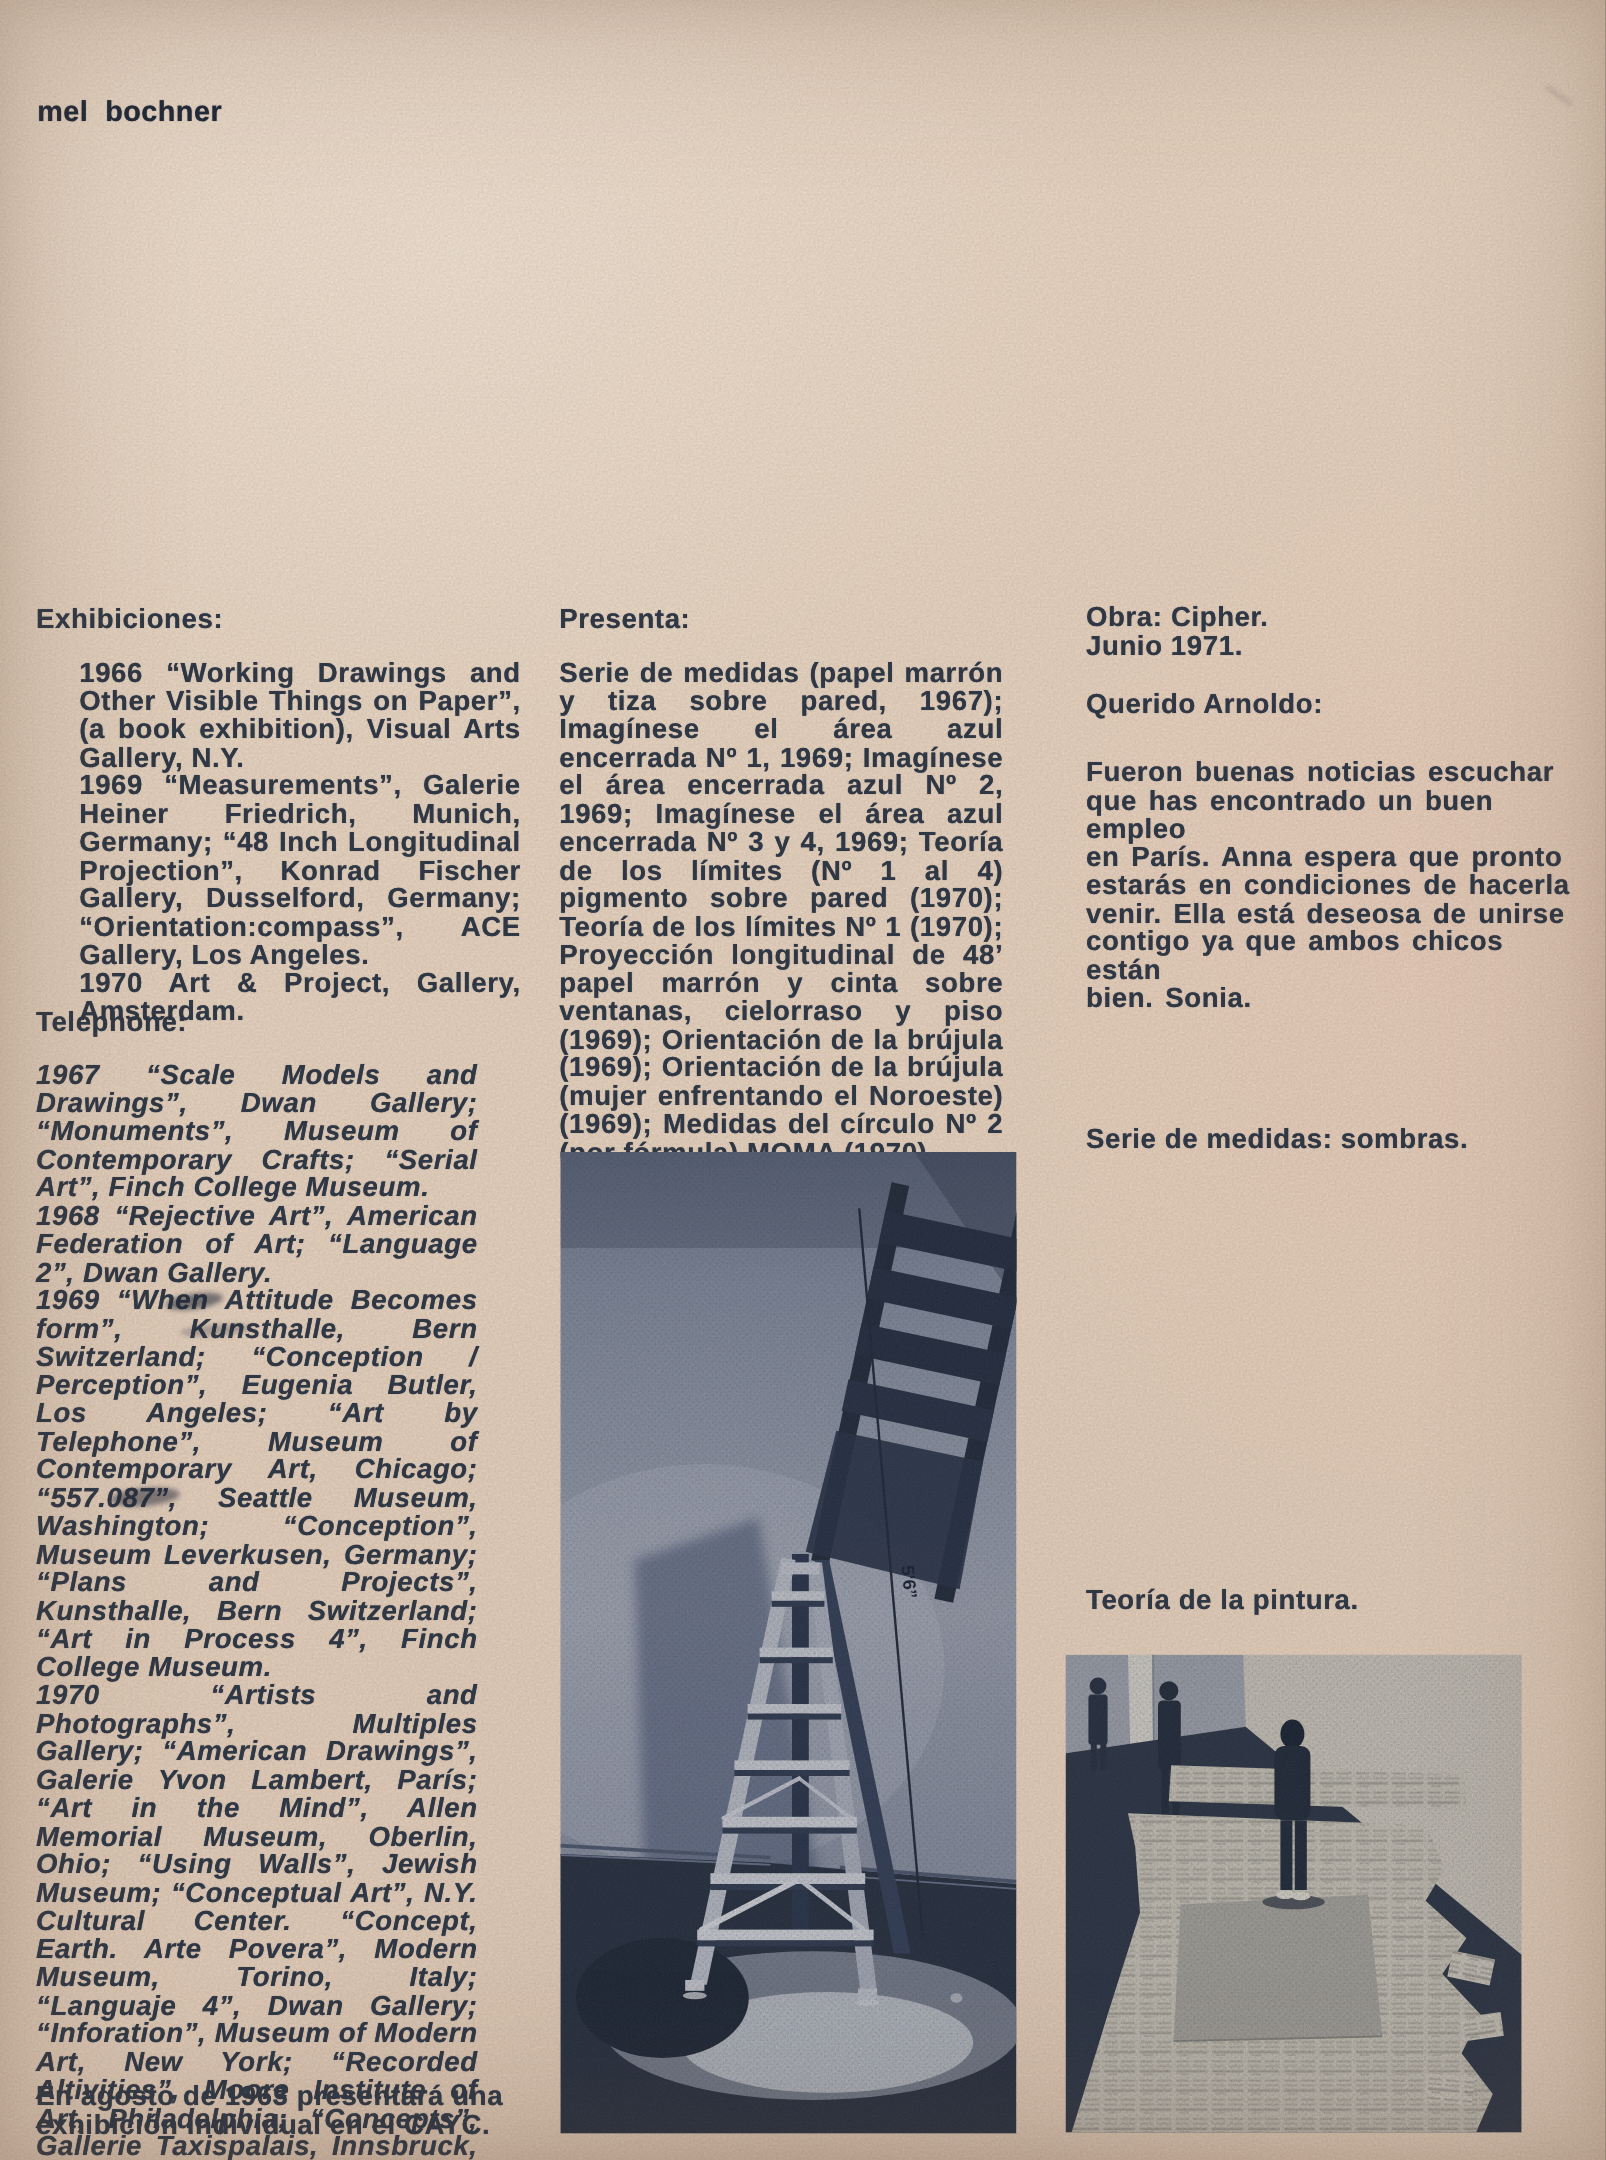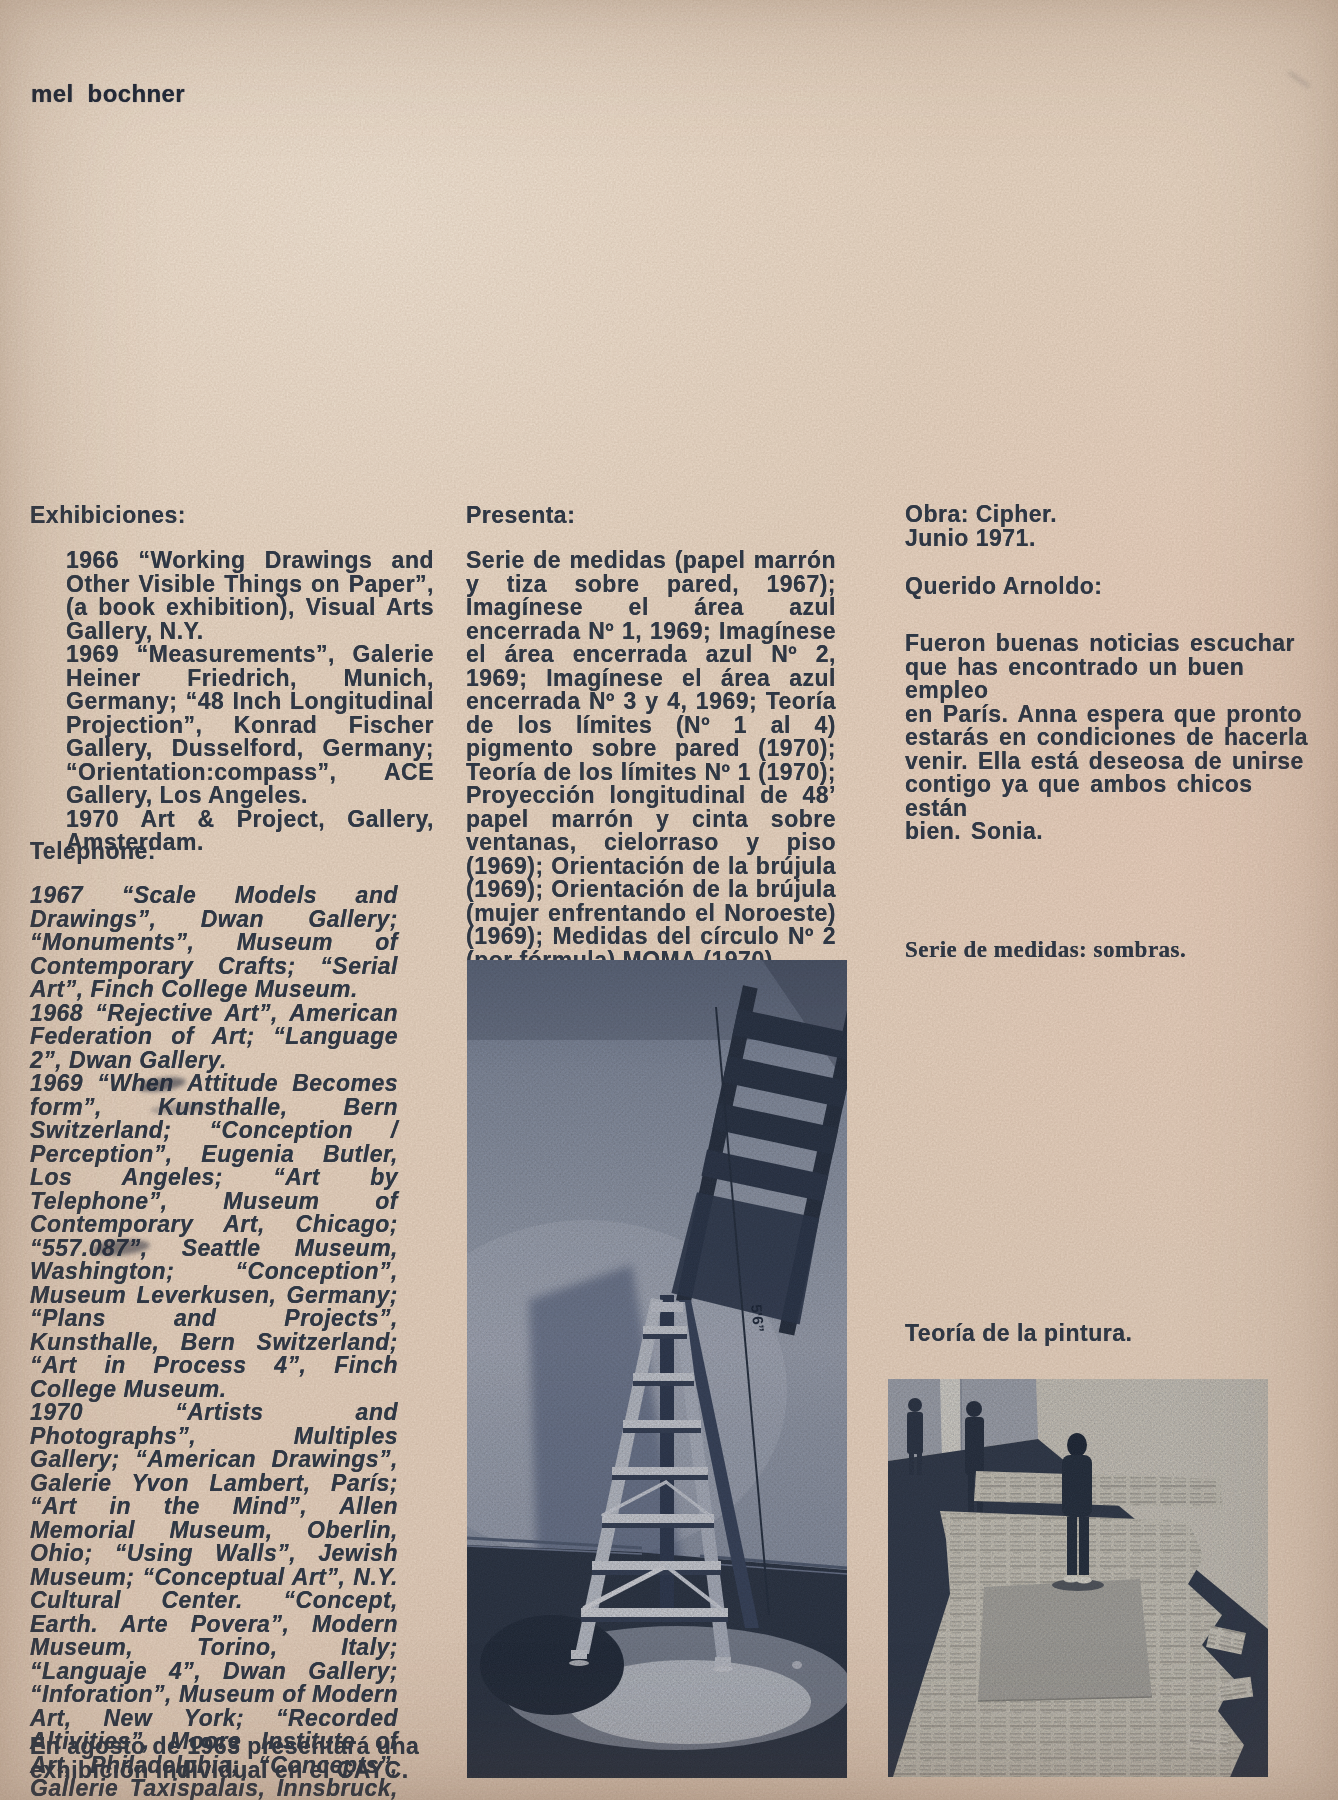--- a/index.html
+++ b/index.html
@@ -55,21 +55,21 @@
   <div class="txt prelines" style="left:905px;top:503px;width:420px;">Obra: Cipher.
 Junio 1971.</div>
   <div class="txt" style="left:905px;top:575px;width:420px;">Querido Arnoldo:</div>
   <div class="txt prelines letter" style="left:905px;top:598px;width:420px;margin-top:34px;">Fueron buenas noticias escuchar
 que has encontrado un buen empleo
 en París. Anna espera que pronto
 estarás en condiciones de hacerla
 venir. Ella está deseosa de unirse
 contigo ya que ambos chicos están
 bien. Sonia.</div>
-  <div class="txt" style="left:905px;top:938px;width:420px;font-family:Liberation Serif, serif;">Serie de medidas: sombras.</div>
+  <div class="txt" style="left:905px;top:938px;width:420px;">Serie de medidas: sombras.</div>
   <div class="txt" style="left:905px;top:1322px;width:420px;">Teoría de la pintura.</div>
 
   <div class="smudge" id="sm1"></div>
   <div class="smudge" id="sm2"></div>
   <div class="smudge" id="sm3"></div>
   <div class="smudge" id="sm4"></div>
 
   <svg class="photo" style="left:467px;top:960px;" width="380" height="818" viewBox="0 0 380 818" role="img" aria-label="Tall stepladder leaning against a gallery wall, measurement line drawn beside it">
     <defs>
       <linearGradient id="wallG" x1="0" y1="0" x2="0" y2="1">

